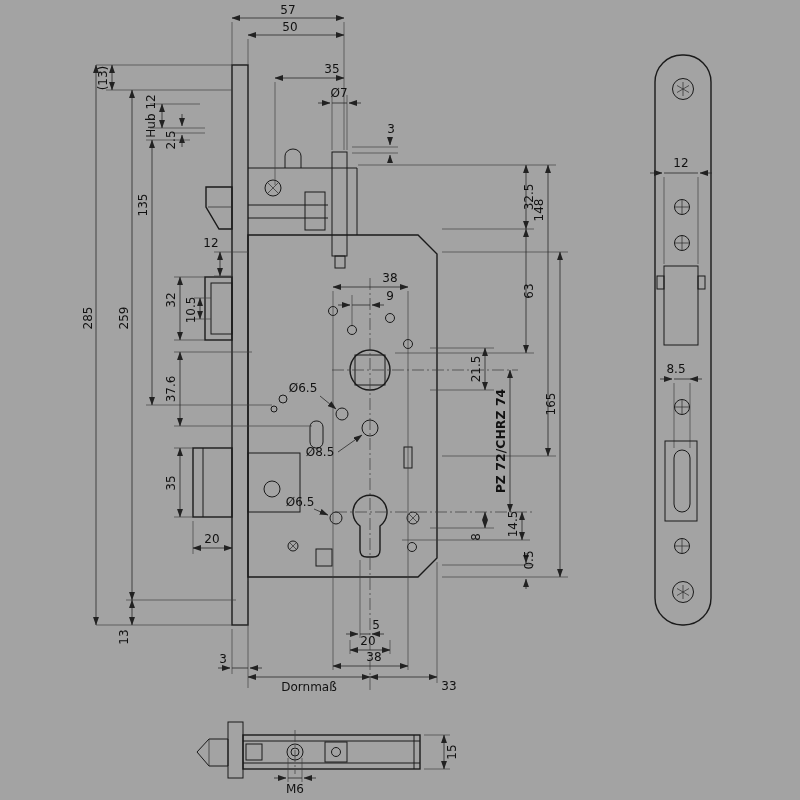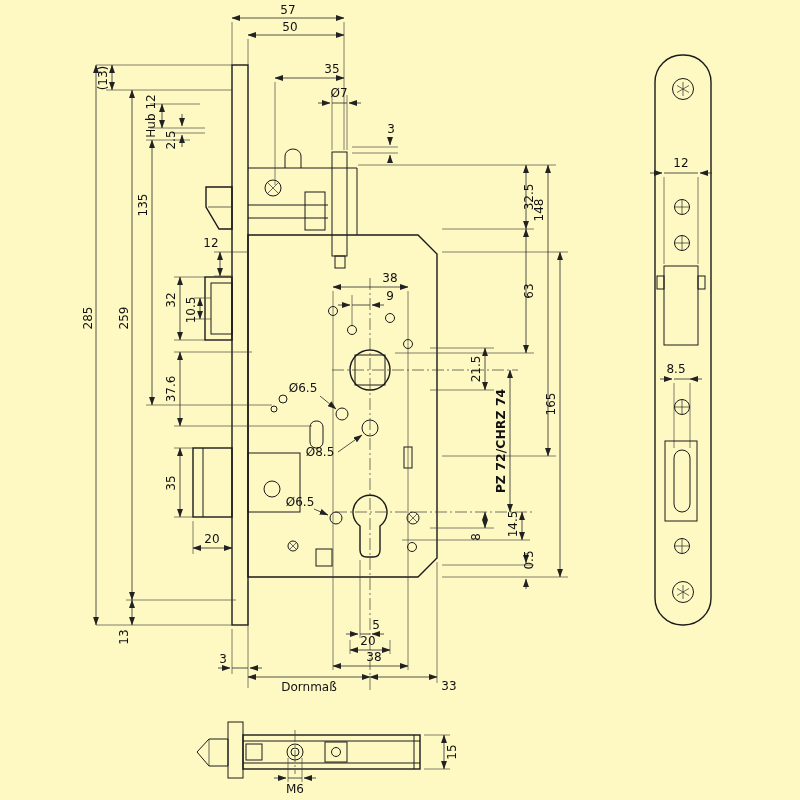--- a/index.html
+++ b/index.html
@@ -1,16 +1,16 @@
 <!DOCTYPE html>
 <html><head>
 <meta charset="utf-8">
 <style>
   html,body{margin:0;padding:0;background:#ffffff;}
-  .stage{width:800px;height:800px;position:relative;background:#fef9c3;}
+  .stage{width:800px;height:800px;position:relative;background:#a3a3a3;}
   svg{display:block;}
   .ol{stroke:#1a1a1a;stroke-width:1.4;fill:none;stroke-linejoin:miter;}
   .ol2{stroke:#1a1a1a;stroke-width:1;fill:none;}
   .thin{stroke:#2a2a2a;stroke-width:0.7;fill:none;}
   .dim{stroke:#2a2a2a;stroke-width:0.8;fill:none;}
   .ext{stroke:#3a3a3a;stroke-width:0.65;fill:none;}
   .cl{stroke:#3a3a3a;stroke-width:0.7;fill:none;stroke-dasharray:12 3 2 3;}
   .lbl{font-family:"DejaVu Sans",sans-serif;font-size:12px;fill:#111;}
   .lblb{font-family:"DejaVu Sans",sans-serif;font-size:12.5px;font-weight:bold;fill:#111;}
 </style>

